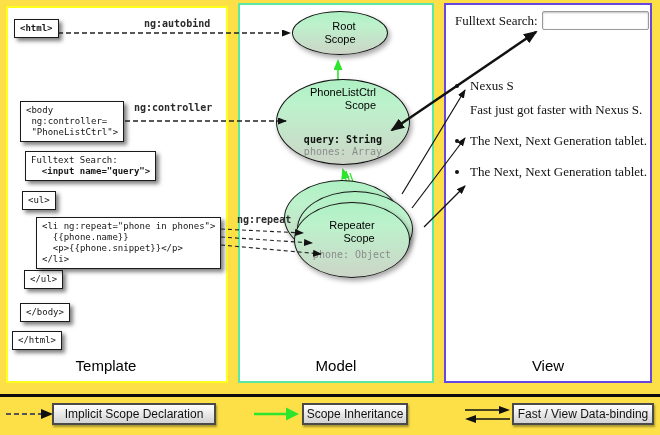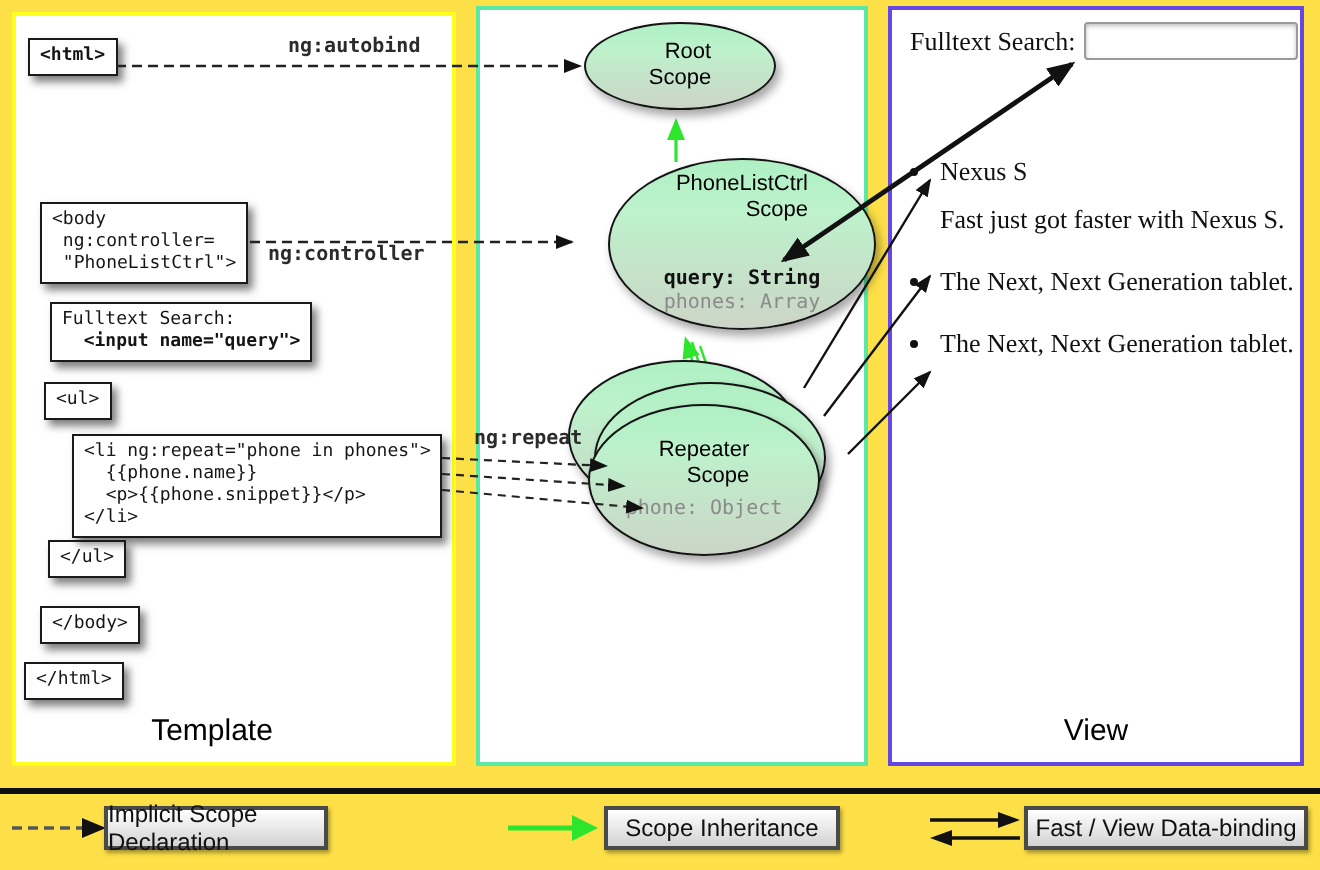--- a/index.html
+++ b/index.html
@@ -48,22 +48,22 @@
     font:13px "Liberation Serif",serif;z-index:4;}
   #view-items ul{margin:0;padding-left:18px;}
   #view-items li{margin-bottom:15px;}
   #view-items .item-desc{margin:8px 0 0 0;}
 
   #legend-sep{position:absolute;left:0;top:394px;width:660px;height:3px;background:#0d0d0d;}
   .legendbox{position:absolute;top:403px;height:22px;border:2px solid #4a4a4a;
     background:linear-gradient(#ffffff,#d2d2d2);
     font-size:12px;display:flex;align-items:center;justify-content:center;
     box-shadow:1px 1.5px 2px rgba(0,0,0,.35);z-index:4;}
-  #legend-implicit{left:52px;width:112px;}
-  #legend-inherit{left:302px;width:118px;}
+  #legend-implicit{left:52px;width:164px;}
+  #legend-inherit{left:302px;width:106px;}
   #legend-binding{left:512px;width:142px;}
 </style>
 </head>
 <body>
 
 <div id="stage">
 
   <div class="col" id="col-template"></div>
   <div class="col" id="col-model"></div>
   <div class="col" id="col-view"></div>
@@ -88,29 +88,29 @@
   <div class="codebox" style="left:22px;top:191px"><span>&lt;ul&gt;</span></div>
   <div class="codebox" style="left:36px;top:217px"><span>&lt;li ng:repeat="phone in phones"&gt;
   {{phone.name}}
   &lt;p&gt;{{phone.snippet}}&lt;/p&gt;
 &lt;/li&gt;</span></div>
   <div class="codebox" style="left:24px;top:270px"><span>&lt;/ul&gt;</span></div>
   <div class="codebox" style="left:20px;top:303px"><span>&lt;/body&gt;</span></div>
   <div class="codebox" style="left:12px;top:331px"><span>&lt;/html&gt;</span></div>
 
   <div class="conn-label" style="left:144px;top:18px">ng:autobind</div>
-  <div class="conn-label" style="left:134px;top:122px">ng:controller</div>
+  <div class="conn-label" style="left:134px;top:102px">ng:controller</div>
   <div class="conn-label" style="left:237px;top:214px">ng:repeat</div>
 
   <div class="ellipse" style="left:292px;top:11px;width:96px;height:44px">
     <div class="scope-title">Root
 Scope</div>
   </div>
 
-  <div class="ellipse" style="left:304px;top:79px;width:134px;height:86px">
+  <div class="ellipse" style="left:276px;top:79px;width:134px;height:86px">
     <div class="scope-title">PhoneListCtrl
 Scope</div>
     <div class="mono bold" style="margin-top:22px">query: String</div>
     <div class="mono gray">phones: Array</div>
   </div>
 
   <div class="ellipse" style="left:284px;top:180px;width:116px;height:76px"></div>
   <div class="ellipse" style="left:297px;top:191px;width:116px;height:76px"></div>
   <div class="ellipse" style="left:294px;top:202px;width:116px;height:76px">
     <div class="scope-title">Repeater
@@ -152,20 +152,21 @@
     <line x1="221" y1="229" x2="303" y2="233" stroke="#222" stroke-width="1.1" stroke-dasharray="4,3" marker-end="url(#ab)"></line>
     <line x1="221" y1="237" x2="312" y2="243" stroke="#222" stroke-width="1.1" stroke-dasharray="4,3" marker-end="url(#ab)"></line>
     <line x1="221" y1="245" x2="321" y2="254" stroke="#222" stroke-width="1.1" stroke-dasharray="4,3" marker-end="url(#ab)"></line>
     <line x1="392" y1="130" x2="536" y2="32" stroke="#111" stroke-width="2.4" marker-start="url(#abigs)" marker-end="url(#abig)"></line>
     <line x1="402" y1="194" x2="465" y2="90" stroke="#111" stroke-width="1.2" marker-end="url(#ab)"></line>
     <line x1="412" y1="208" x2="465" y2="138" stroke="#111" stroke-width="1.2" marker-end="url(#ab)"></line>
     <line x1="424" y1="227" x2="465" y2="186" stroke="#111" stroke-width="1.2" marker-end="url(#ab)"></line>
   </svg>
 
   <div class="col-title" id="title-template">Template</div>
+  <div class="col-title" id="title-model">Model</div>
   <div class="col-title" id="title-view">View</div>
 
   <div id="legend-sep"></div>
 
   <svg class="layer" style="left:4px;top:404px;z-index:4" width="52" height="20">
     <line x1="2" y1="10" x2="38" y2="10" stroke="#555" stroke-width="1.8" stroke-dasharray="5,3"></line>
     <polygon points="37,5 49,10 37,15" fill="#111"></polygon>
   </svg>
   <div class="legendbox" id="legend-implicit">Implicit Scope Declaration</div>
 

